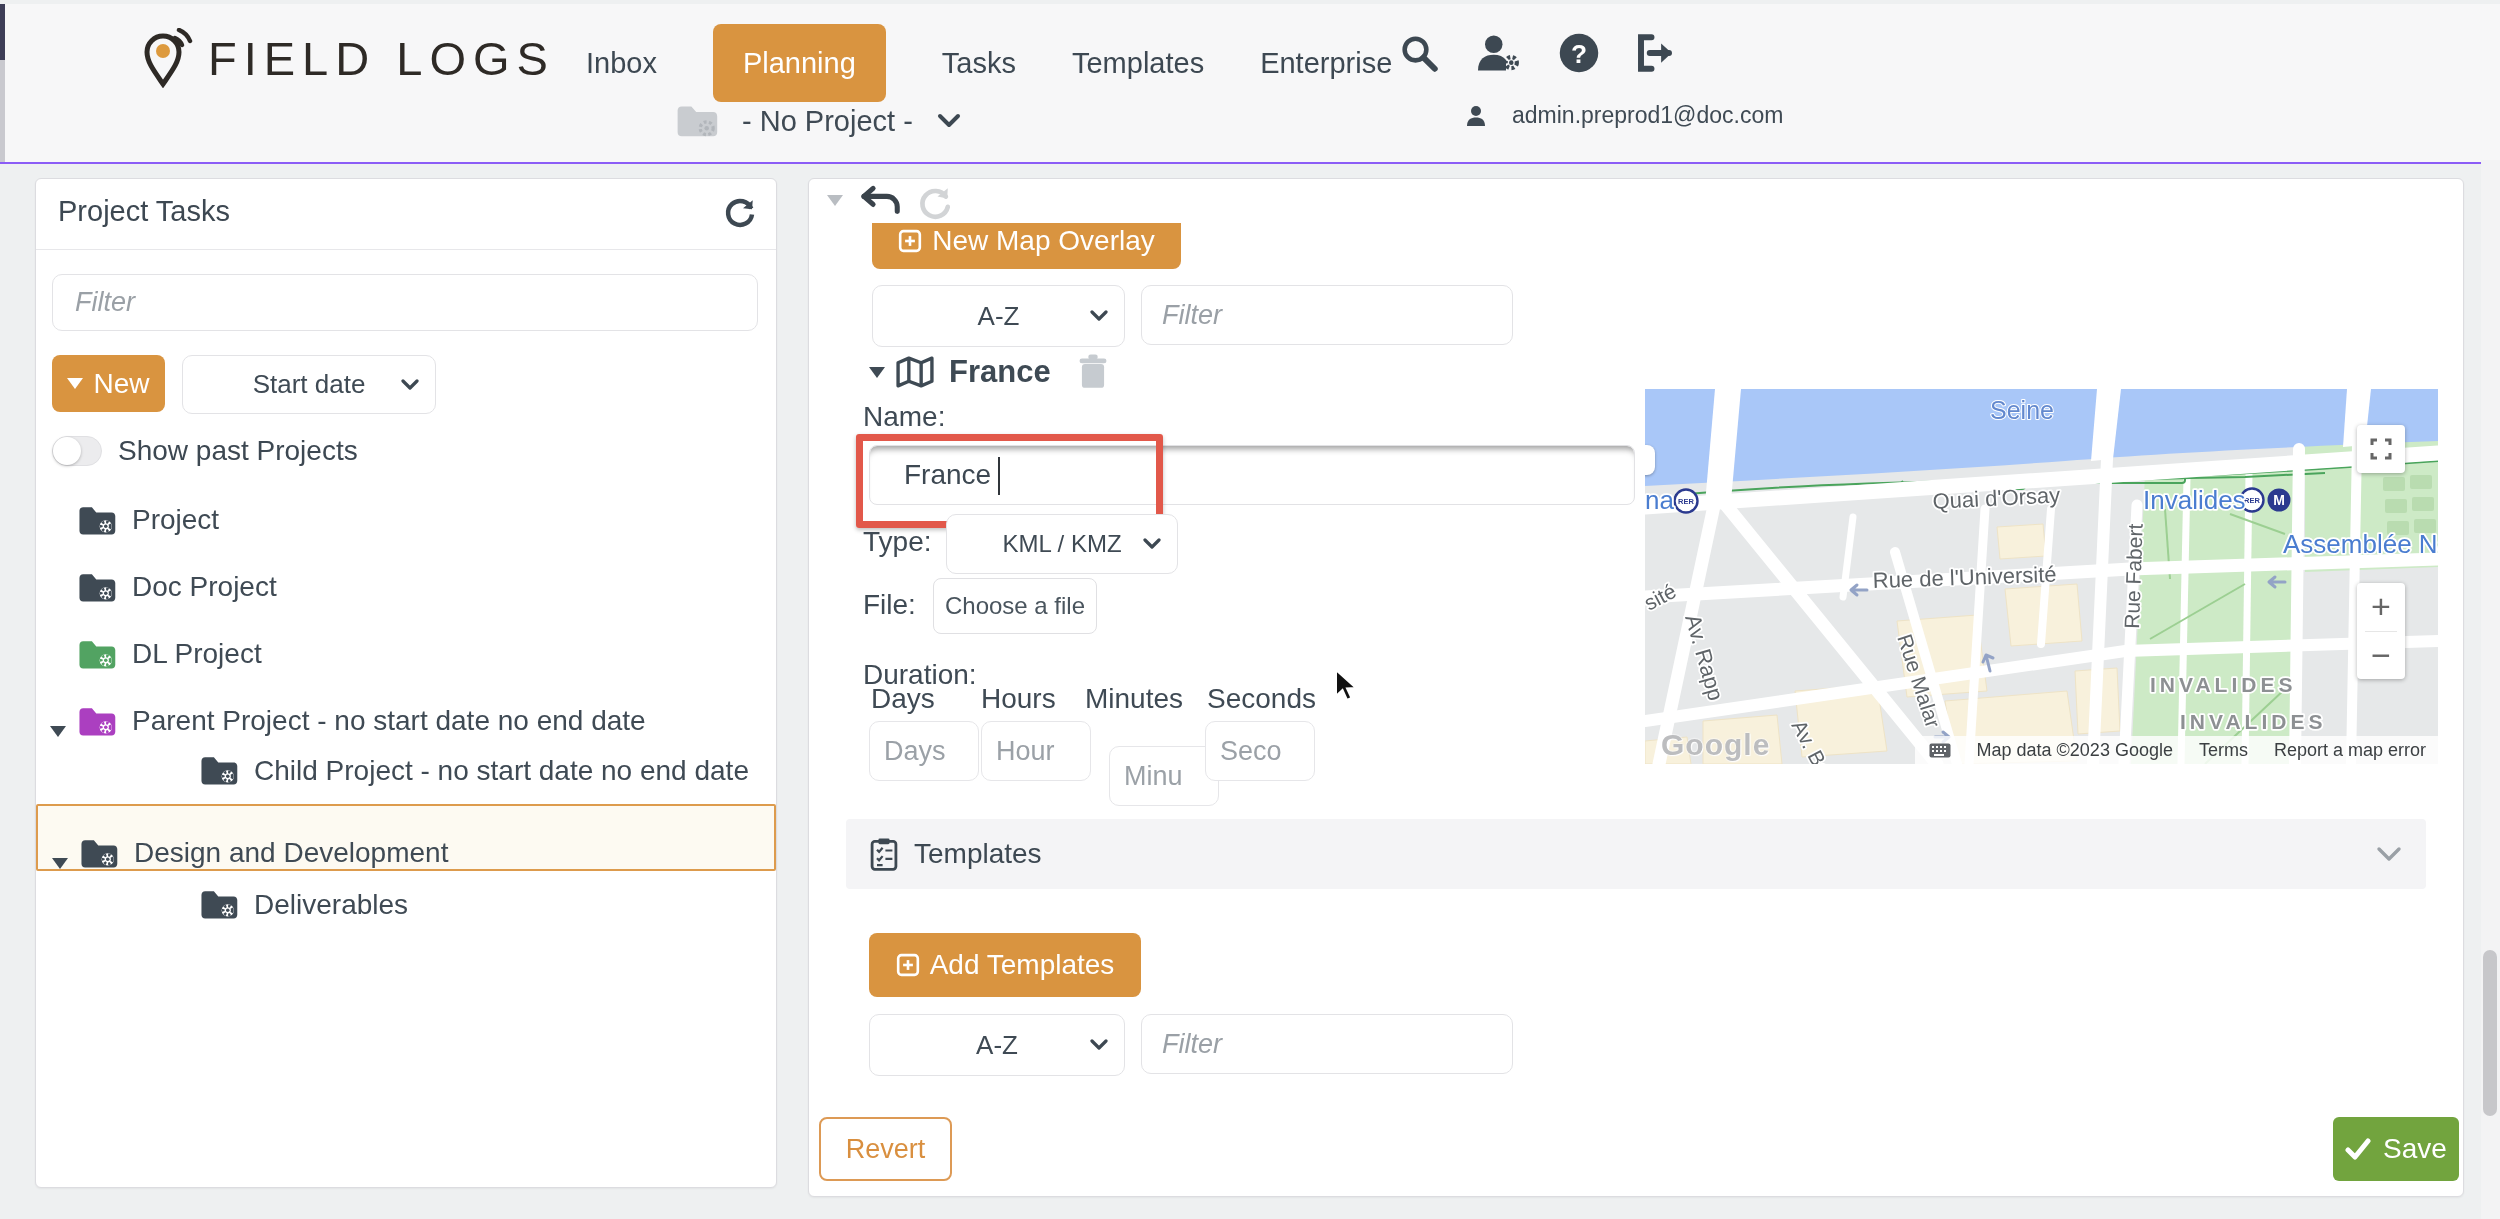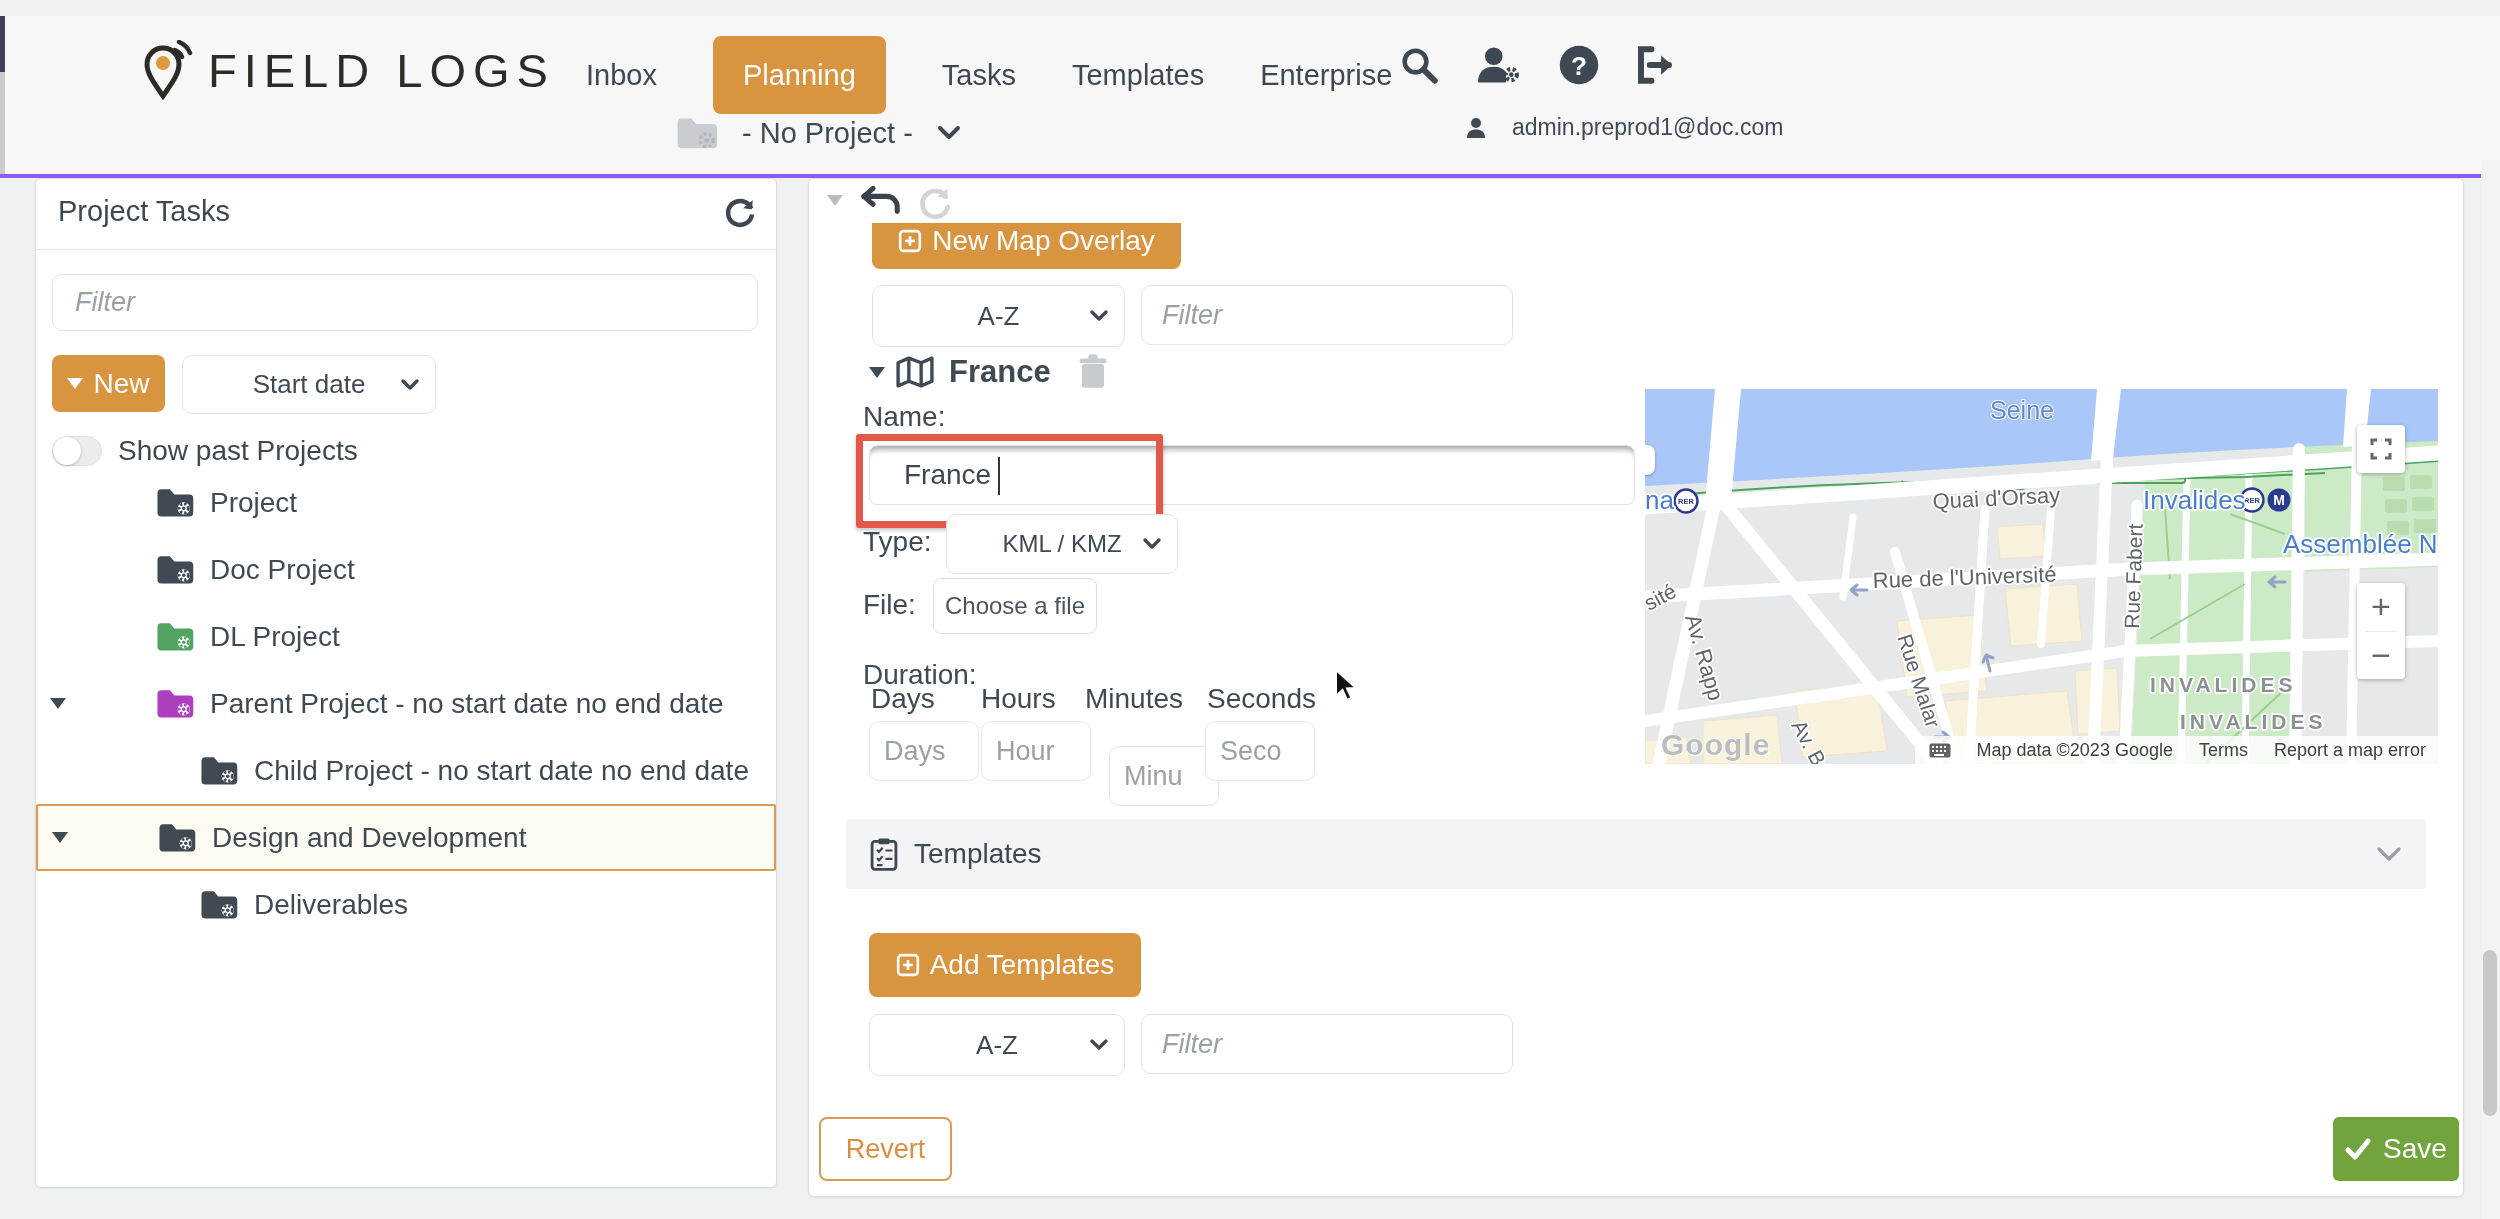--- a/index.html
+++ b/index.html
@@ -4,21 +4,21 @@
 <style>
   html,body{margin:0;padding:0;}
   body{
     width:2500px;height:1219px;position:relative;overflow:hidden;
     background:#eef0f1;
     font-family:"Liberation Sans",sans-serif;
     color:#3d4852;
     -webkit-font-smoothing:antialiased;
   }
   
-  .header{position:absolute;left:0;top:16px;width:2500px;height:158px;background:#f7f7f8;border-bottom:4px solid #8b5cf6;}
+  .header{position:absolute;left:0;top:4px;width:2500px;height:158px;background:#f7f7f8;border-bottom:2px solid #8b5cf6;}
   .edge-strip-dark{position:absolute;left:0;top:0;width:5px;height:56px;background:#3e3e57;}
   .edge-strip-gray{position:absolute;left:0;top:56px;width:5px;height:102px;background:#c9c9cf;}
   .brand{position:absolute;left:142px;top:24px;display:flex;align-items:center;gap:14px;}
   .brand-title{font-size:47px;letter-spacing:7px;color:#2e2a26;font-weight:400;}
   .nav{position:absolute;left:586px;top:20px;height:78px;display:flex;align-items:center;gap:56px;font-size:29px;color:#3d4852;}
   .nav-item{cursor:pointer;}
   .nav-btn{background:#d99440;color:#fff;height:78px;display:flex;align-items:center;padding:0 30px;border-radius:8px;}
   .hicons{position:absolute;left:1398px;top:28px;display:flex;align-items:center;gap:34px;}
   .hicons svg{display:block;}
   .projsel{position:absolute;left:676px;top:100px;display:flex;align-items:center;gap:24px;font-size:29px;color:#3f4a54;}
@@ -38,21 +38,21 @@
   .fake-select{border:1px solid #e3e3e6;border-radius:10px;background:#fff;display:flex;align-items:center;justify-content:center;position:relative;font-size:26px;color:#3f4a54;cursor:pointer;}
   .fake-select .chev{position:absolute;right:16px;top:50%;margin-top:-6px;}
   .sb-sort{position:absolute;left:146px;top:176px;width:252px;height:57px;}
   .toggle-row{position:absolute;left:16px;top:256px;display:flex;align-items:center;gap:16px;font-size:28px;}
   .toggle{width:50px;height:30px;border-radius:15px;background:#ececee;border:1px solid #e0e0e3;position:relative;cursor:pointer;box-sizing:border-box;}
   .toggle .knob{position:absolute;left:0px;top:0px;width:28px;height:28px;border-radius:50%;background:#fff;box-shadow:0 1px 3px rgba(0,0,0,.25);}
   .tree{position:absolute;left:0;top:290px;right:0;}
   .tree-row{position:relative;height:67px;display:flex;align-items:center;font-size:28px;color:#3f4a54;cursor:pointer;box-sizing:border-box;}
   .tree-row .caret{position:absolute;left:14px;}
   .tree-row .ficon{margin-right:16px;}
-  .tree-row.lvl0{padding-left:120px;}
+  .tree-row.lvl0{padding-left:42px;align-items:flex-end;}
   .tree-row.lvl1{padding-left:164px;}
   .tree-row.selected{border:2px solid #dd9b4d;background:#fdfaf2;border-radius:2px;}
   .caret-tri{width:0;height:0;border-left:10px solid transparent;border-right:10px solid transparent;border-top:13px solid #3f4a54;}
   .caret-tri.small{border-left-width:8px;border-right-width:8px;border-top-width:11px;}
   .caret-tri.gray{border-top-color:#b9bdc2;}
   
   .m-toolbar{position:absolute;left:0;top:0;right:0;height:44px;}
   .m-caret{position:absolute;left:18px;top:16px;}
   .m-undo{position:absolute;left:48px;top:4px;cursor:pointer;}
   .m-redo{position:absolute;left:104px;top:6px;cursor:pointer;}

